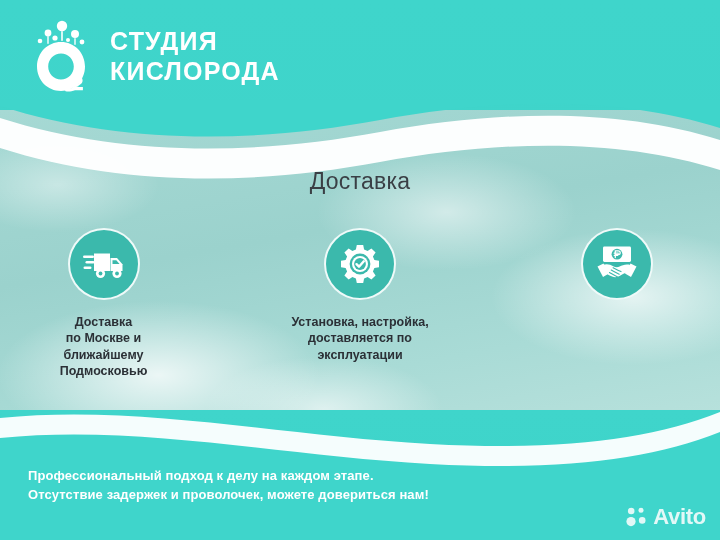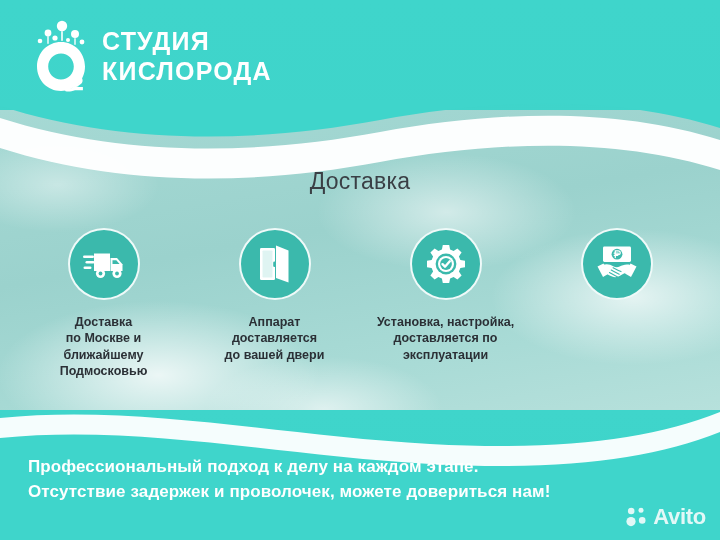--- a/index.html
+++ b/index.html
@@ -47,21 +47,21 @@
     width: 720px; height: 540px;
     pointer-events: none;
   }
 
   
   .logo-block {
     position: absolute;
     left: 30px; top: 20px;
     display: flex;
     align-items: center;
-    gap: 6px;
+    gap: 14px;
   }
   .logo-mark { width: 66px; height: 72px; flex: 0 0 auto; }
   .logo-words {
     display: flex;
     flex-direction: column;
     line-height: 1.0;
   }
   .logo-line {
     color: #ffffff;
     font-weight: bold;
@@ -116,21 +116,21 @@
     font-weight: bold;
     line-height: 1.30;
     white-space: pre-line;
   }
 
   
   .footer-text {
     position: absolute;
     left: 28px; bottom: 36px;
     color: #ffffff;
-    font-size: 17px;
+    font-size: 13px;
     font-weight: bold;
     line-height: 1.48;
     white-space: pre-line;
     letter-spacing: 0.1px;
   }
 
   
   .avito {
     position: absolute;
     right: 14px; bottom: 10px;
@@ -215,35 +215,20 @@
           <circle cx="34" cy="26.5" r="1.9" fill="#3BB9AC"></circle>
           <path d="M29.5 13.2 L33.3 13.2 L36.6 17 L29.5 17 Z" fill="#3BB9AC"></path>
         </svg>
       </div>
       <div class="feature-caption">Доставка
 по Москве и
 ближайшему
 Подмосковью</div>
     </div>
 
-    <div class="feature">
-      <div class="icon-circle">
-        <svg width="34" height="38" viewBox="0 0 34 38">
-          <g fill="#ffffff">
-            <rect x="2" y="3" width="15" height="32" rx="1.2"></rect>
-            <path d="M18 0.5 L30.5 5.5 L30.5 37.5 L18 33 Z"></path>
-          </g>
-          <rect x="15.2" y="16.5" width="2.6" height="5.6" rx="1.3" fill="#3BB9AC"></rect>
-          <rect x="4.5" y="5.5" width="10" height="27" rx="0.8" fill="#3BB9AC" opacity="0.16"></rect>
-        </svg>
-      </div>
-      <div class="feature-caption">Аппарат
-доставляется
-до вашей двери</div>
-    </div>
 
     <div class="feature">
       <div class="icon-circle">
         <svg width="40" height="40" viewBox="0 0 40 40">
           <g fill="#ffffff">
             <path d="M16.8 1 L23.2 1 L24.1 5.6 L27.6 7.1 L31.4 4.4 L35.6 8.6 L32.9 12.4 L34.4 15.9 L39 16.8 L39 23.2 L34.4 24.1 L32.9 27.6 L35.6 31.4 L31.4 35.6 L27.6 32.9 L24.1 34.4 L23.2 39 L16.8 39 L15.9 34.4 L12.4 32.9 L8.6 35.6 L4.4 31.4 L7.1 27.6 L5.6 24.1 L1 23.2 L1 16.8 L5.6 15.9 L7.1 12.4 L4.4 8.6 L8.6 4.4 L12.4 7.1 L15.9 5.6 Z"></path>
           </g>
           <circle cx="20" cy="20" r="10.4" fill="#3BB9AC"></circle>
           <circle cx="20" cy="20" r="8.0" fill="#ffffff"></circle>
           <circle cx="20" cy="20" r="5.9" fill="#3BB9AC"></circle>

